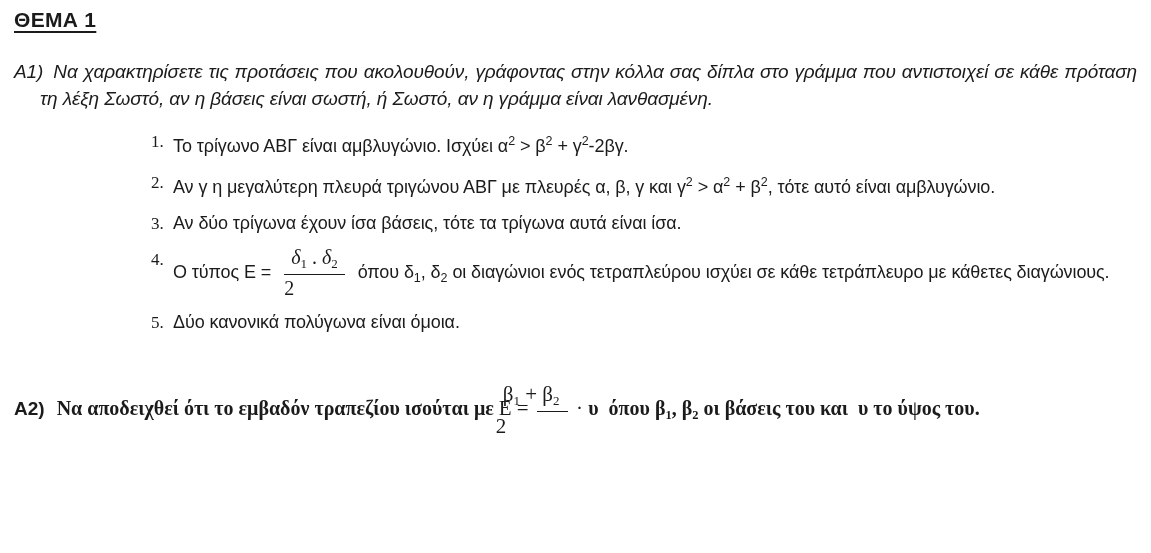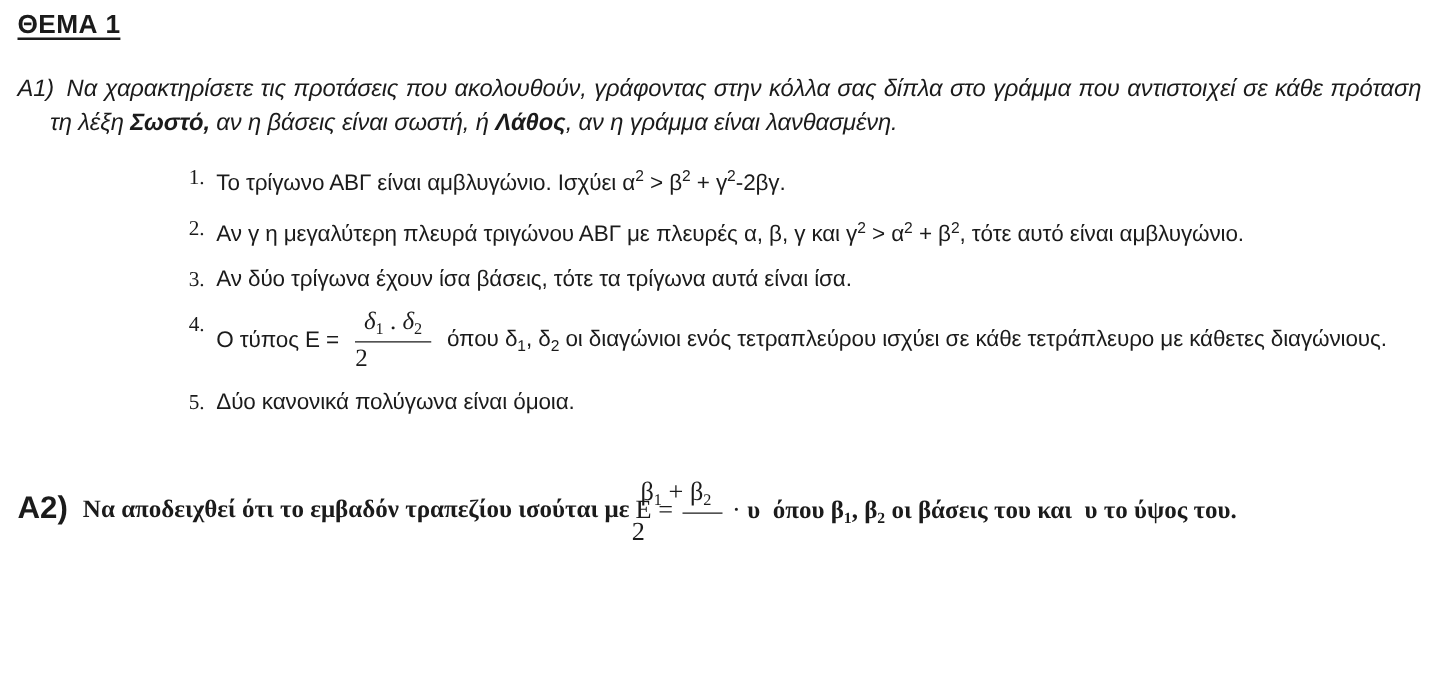--- a/index.html
+++ b/index.html
@@ -50,21 +50,21 @@
   }
   .qnum {
     flex: 0 0 22px;
     font-family: "Liberation Serif", serif;
     font-size: 17px;
     line-height: 27px;
   }
   .qbody { flex: 1; max-width: 952px; }
 
   
-  .run.b  { font-weight: 700; }
+  .run.b  { font-weight: 400; }
   .run.sup { font-size: 12.5px; vertical-align: 7px; letter-spacing: 0; }
   .run.sub { font-size: 12.5px; vertical-align: -4px; letter-spacing: 0; }
 
   
   .frac {
     display: inline-block;
     vertical-align: middle;
     font-family: "Liberation Serif", serif;
     font-size: 20px;
     font-weight: 400;
@@ -83,38 +83,38 @@
     margin: 46px 0 0 0;
     font-family: "Liberation Serif", serif;
     font-weight: 700;
     font-size: 20px;
     line-height: 31px;
     padding-left: 41px;
     text-indent: -41px;
   }
   .a2 .a2-label {
     font-family: "Liberation Sans", sans-serif;
-    font-size: 25px;
+    font-size: 19px;
     font-weight: 700;
     padding-right: 12px;
   }
   .a2 .run.fm { font-weight: 400; font-size: 21px; }
   .a2 .frac { font-size: 21px; }
 </style>
 </head>
 <body>
 
 <div class="page">
 
   <div class="title-wrap">
     <h1 class="doc-title">ΘΕΜΑ 1</h1>
   </div>
 
   <p class="a1">
-    <span class="a1-label">Α1)</span><span><span class="run">Να χαρακτηρίσετε τις προτάσεις που ακολουθούν, γράφοντας στην κόλλα σας δίπλα στο γράμμα που αντιστοιχεί σε κάθε πρόταση τη λέξη </span><span class="run b">Σωστό,</span><span class="run"> αν η βάσεις είναι σωστή, ή </span><span class="run b">Λάθος</span><span class="run">, αν η γράμμα είναι λανθασμένη.</span></span>
+    <span class="a1-label">Α1)</span><span><span class="run">Να χαρακτηρίσετε τις προτάσεις που ακολουθούν, γράφοντας στην κόλλα σας δίπλα στο γράμμα που αντιστοιχεί σε κάθε πρόταση τη λέξη </span><span class="run b">Σωστό,</span><span class="run"> αν η βάσεις είναι σωστή, ή </span><span class="run b">Σωστό</span><span class="run">, αν η γράμμα είναι λανθασμένη.</span></span>
   </p>
 
   <div class="qlist">
 
     <div class="qitem">
       <span class="qnum">1.</span>
       <div class="qbody"><span class="run">Το τρίγωνο ΑΒΓ είναι αμβλυγώνιο. Ισχύει α</span><span class="run sup">2</span><span class="run"> &gt; β</span><span class="run sup">2</span><span class="run"> + γ</span><span class="run sup">2</span><span class="run">-2βγ.</span></div>
     </div>
 
     <div class="qitem">

